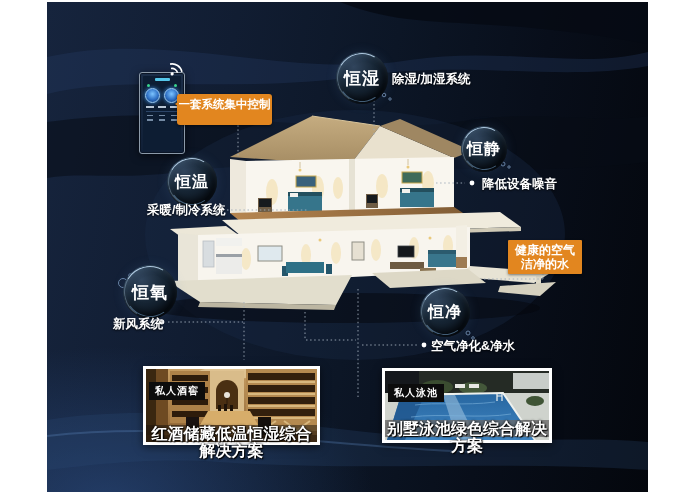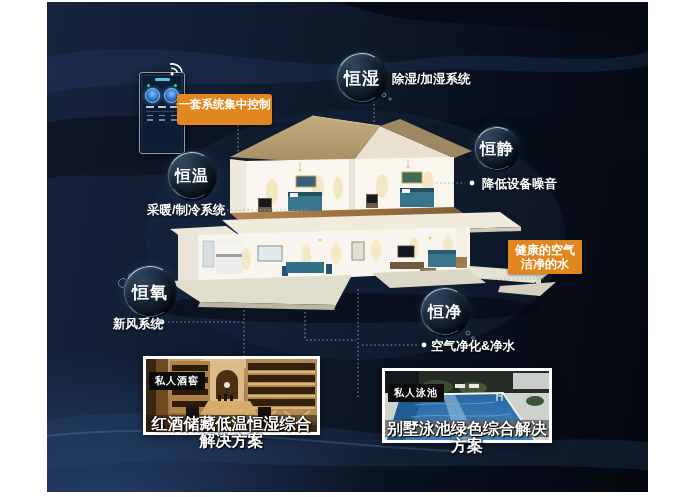--- a/index.html
+++ b/index.html
@@ -184,21 +184,21 @@
           <circle cx="131" cy="276" r="2.5"></circle>
         <circle cx="384" cy="95" r="1.8"></circle>
           <circle cx="390" cy="99" r="1.2"></circle>
         <circle cx="503" cy="164" r="2"></circle>
           <circle cx="509" cy="167" r="1.2"></circle>
         <circle cx="468" cy="333" r="2"></circle>
           <circle cx="473" cy="338" r="1.3"></circle>
       </g>
     </svg>
 
-    <figure class="photo" style="left:96px;top:354px;width:171px;height:73px;">
+    <figure class="photo" style="left:96px;top:364px;width:171px;height:73px;">
       <svg width="171" height="73" viewBox="0 0 171 73" aria-hidden="true">
         <defs>
             <linearGradient id="wood" x1="0" y1="0" x2="0" y2="1">
           <stop offset="0" stop-color="#c79e63"></stop>
               <stop offset="1" stop-color="#8a5f30"></stop>
             </linearGradient>
           </defs>
         <rect width="171" height="73" fill="url(#wood)"></rect>
         <rect x="0" y="0" width="22" height="73" fill="#6e4a22"></rect>
         <rect x="0" y="0" width="10" height="73" fill="#3a2710"></rect>
@@ -316,22 +316,22 @@
       </g>
     </svg>
 
     <div class="tag-orange ctrl-label">一套系统集中控制</div>
     <div class="tag-orange benefit">
       <div>健康的空气</div>
       <div>洁净的水</div>
     </div>
 
     <div class="bubble" style="left:289px;top:50px;width:52px;height:52px;font-size:17px;">恒湿</div>
-    <div class="bubble" style="left:414px;top:124px;width:46px;height:46px;font-size:16px;margin-left:13px;">恒静</div>
-    <div class="bubble" style="left:120px;top:149px;width:50px;height:50px;font-size:16px;">恒温</div>
+    <div class="bubble" style="left:414px;top:124px;width:46px;height:46px;font-size:16px;">恒静</div>
+    <div class="bubble" style="left:120px;top:155px;width:50px;height:50px;font-size:16px;">恒温</div>
     <div class="bubble" style="left:76px;top:263px;width:54px;height:54px;font-size:17px;">恒氧</div>
     <div class="bubble" style="left:373px;top:285px;width:50px;height:50px;font-size:16px;">恒净</div>
 
     <div class="annot" style="left:345px;top:69px;">除湿/加湿系统</div>
     <div class="annot" style="left:435px;top:174px;">降低设备噪音</div>
     <div class="annot" style="left:100px;top:200px;">采暖/制冷系统</div>
     <div class="annot" style="left:66px;top:314px;">新风系统</div>
     <div class="annot" style="left:384px;top:336px;">空气净化&amp;净水</div>
 
   </div>

